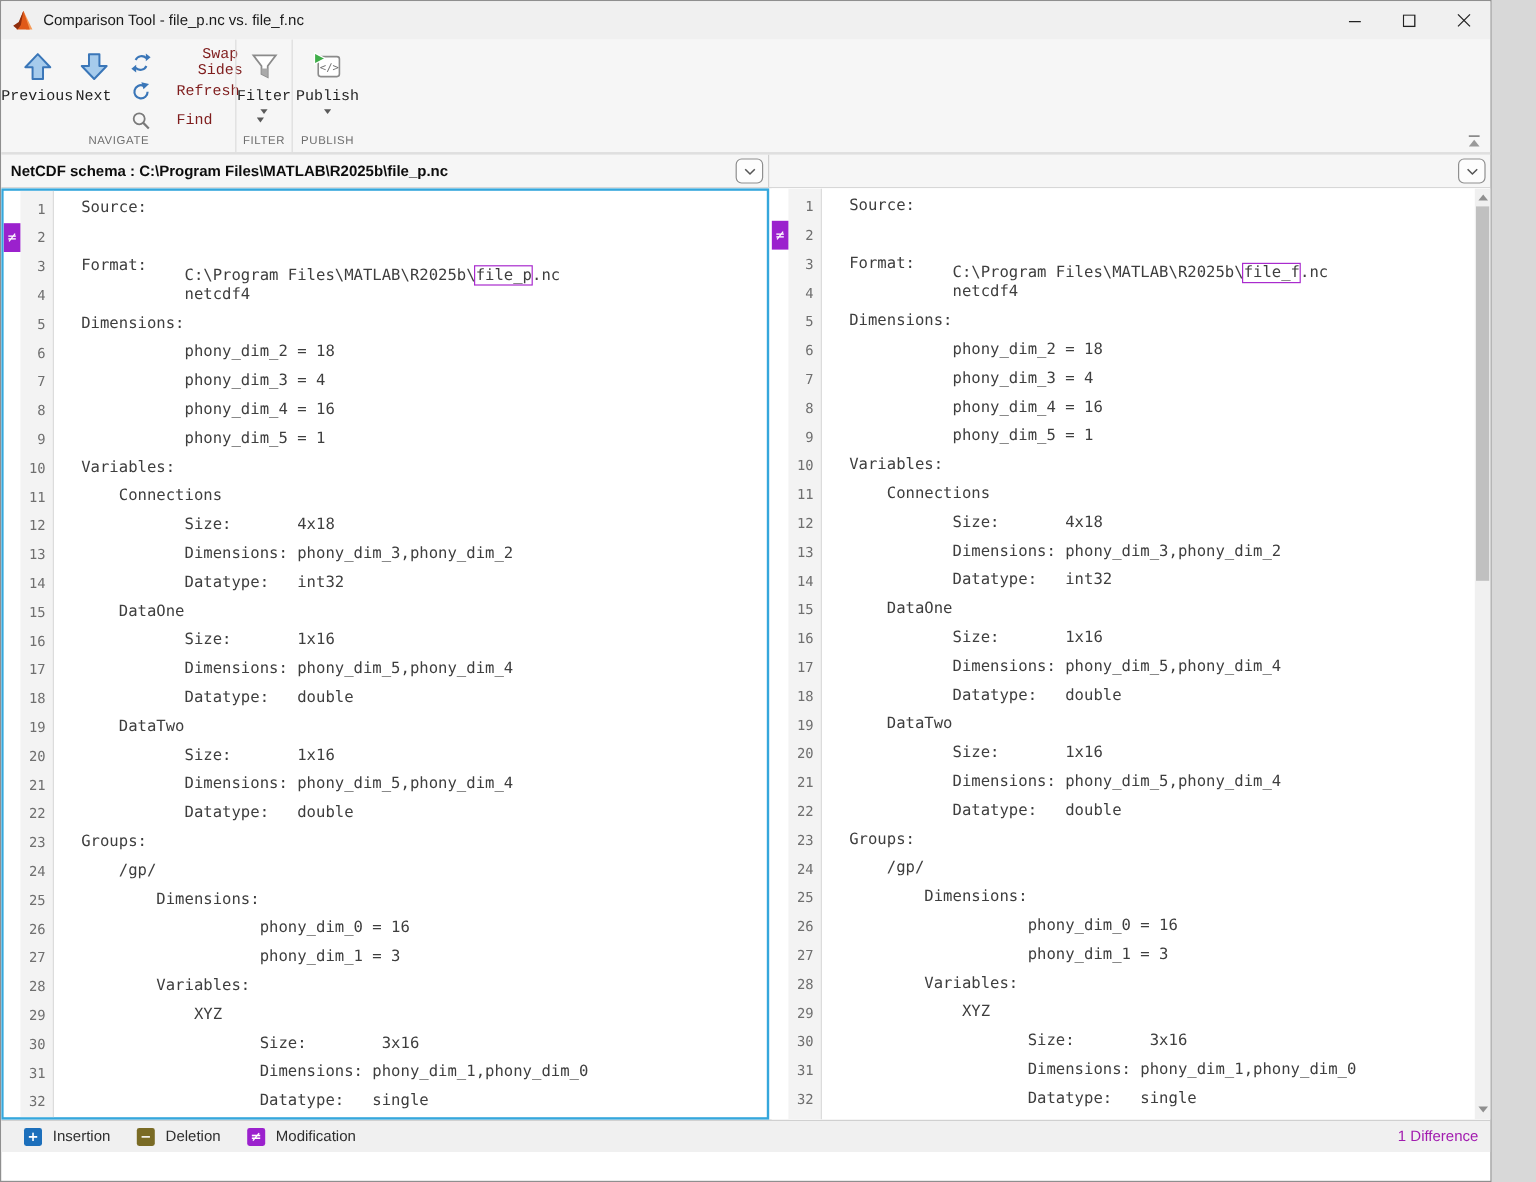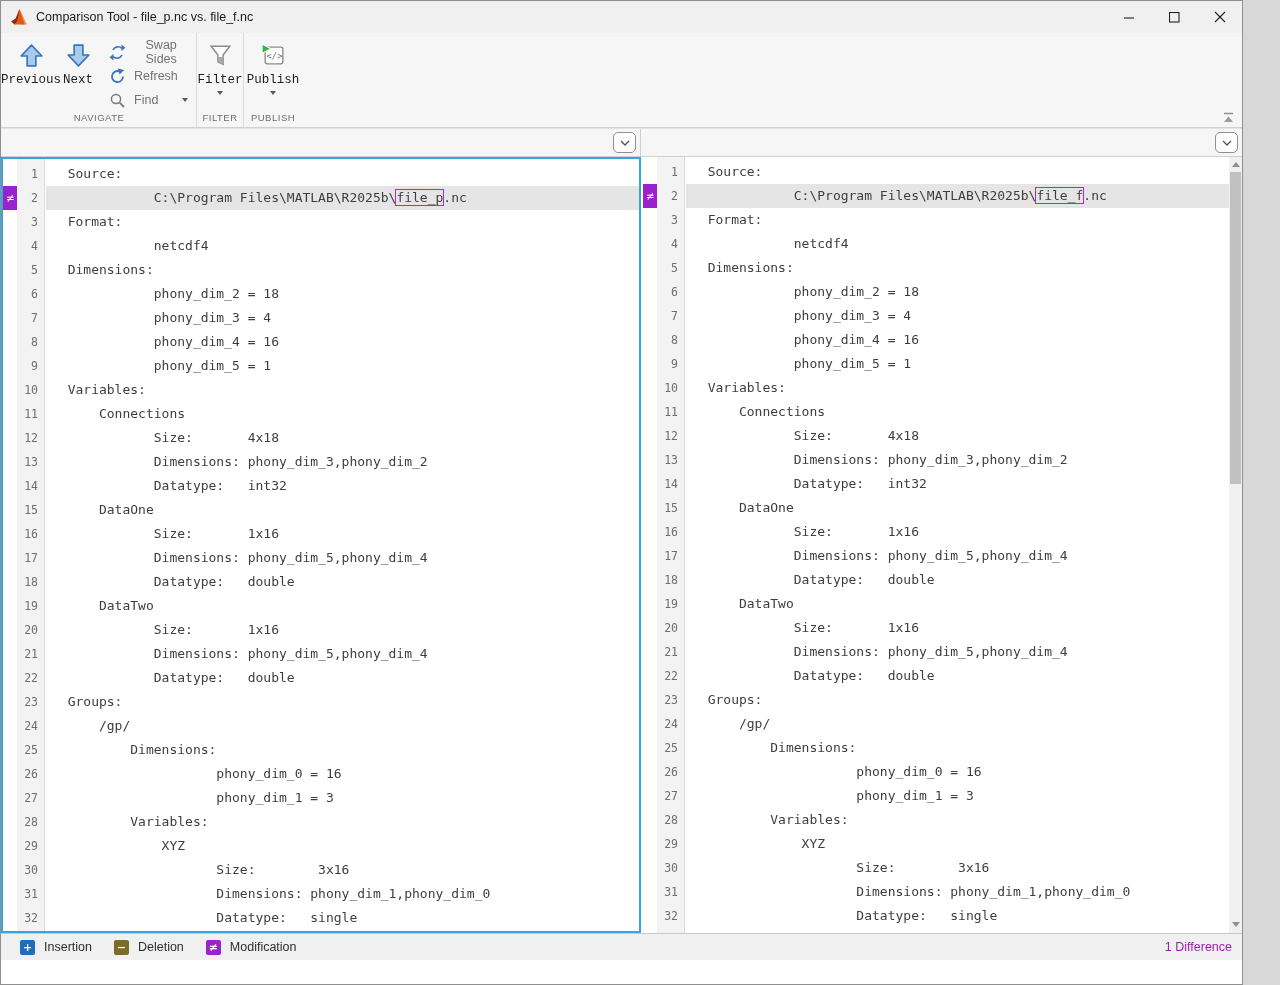--- a/index.html
+++ b/index.html
@@ -25,21 +25,21 @@
   .help-wrap{position:absolute;right:6px;top:2px;height:22px;}
   
   .toolbar{height:95px;background:#f6f6f6;border-bottom:1px solid #d1d1d1;display:flex;align-items:stretch;padding-left:4px;position:relative;}
   .tb-group{display:flex;flex-direction:column;}
   .tb-body{display:flex;align-items:flex-start;padding-top:7px;flex:1;}
   .tb-label{text-align:center;font-size:9.5px;color:#6e6e6e;letter-spacing:.5px;padding-bottom:4px;}
   .big-btn{width:52px;display:flex;flex-direction:column;align-items:center;padding-top:2px;background:none;border:none;cursor:default;}
   .big-btn svg{width:27px;height:27px;}
   .big-btn .blabel{font-size:12.5px;color:#1f1f1f;margin-top:4px;font-family:Liberation Mono, monospace;}
   .stack{display:flex;flex-direction:column;margin-left:4px;}
-  .stack-btn{height:24px;display:flex;align-items:center;gap:8px;padding:0 6px;background:none;border:none;font-size:12.5px;color:#737373;font-family:Liberation Sans, sans-serif;cursor:default;}
+  .stack-btn{height:24px;display:flex;align-items:center;gap:21px;padding:0 6px;background:none;border:none;font-size:12.5px;color:#7f1d1d;font-family:Liberation Mono, monospace;cursor:default;}
   .stack-btn svg{width:17px;height:17px;flex:none;}
   .caret{width:0;height:0;border-left:3.5px solid transparent;border-right:3.5px solid transparent;border-top:4px solid #5a5a5a;display:inline-block;}
   .find-caret{margin-left:16px;}
   .tb-divider{width:1px;background:#dcdcdc;margin:0 3px;}
   .narrow-group .big-btn{width:46px;}
   .collapse-btn{position:absolute;right:7px;bottom:3px;width:14px;height:12px;background:none;border:none;padding:0;}
   
   .headers{height:29px;display:flex;background:#f6f6f6;border-top:1px solid #e4e4e4;border-bottom:1px solid #cfcfcf;}
   .pane-header{position:relative;padding-left:8px;display:flex;align-items:center;font-size:12.5px;font-weight:bold;color:#0d0d0d;}
   .pane-header.left{width:640px;border-right:1px solid #d0d0d0;}
@@ -52,21 +52,21 @@
   .pane.right{flex:1;margin-left:2px;}
   .gutter-bg{position:absolute;left:14px;top:0;bottom:0;width:28px;background:#f3f3f3;border-right:1px solid #dcdcdc;}
   .lines{position:absolute;left:0;right:0;top:0;padding-top:3px;}
   .pane.right .lines{right:13px;}
   .code-row{display:flex;height:24px;line-height:24px;font-family:"DejaVu Sans Mono",monospace;font-size:13px;position:relative;}
   .dmark{width:14px;flex:none;text-align:center;font-size:12px;line-height:24px;}
   .code-row.modified .dmark{background:#9b21cd;color:#fff;}
   .lnum{width:28px;flex:none;text-align:right;padding-right:7px;font-size:11.5px;color:#6f6f6f;}
   .ltext{flex:1;white-space:pre;padding-left:5px;color:#3e3e3e;border-left:1px solid transparent;margin-left:0;}
   .code-row .ltext{margin-left:1px;} 
-  .code-row.modified .ltext{background:#e5e5e5;}
+  .code-row.modified .ltext{background:#7dd3fc;margin-top:32px;}
   .hl-box{outline:1.5px solid #a92bce;outline-offset:0px;}
   
   .scrollbar{position:absolute;right:0;top:0;bottom:0;width:13px;background:#f0f0f0;}
   .sb-arrow{position:absolute;left:0;width:13px;height:13px;display:flex;align-items:center;justify-content:center;}
   .sb-up{top:1px;}
   .sb-down{bottom:2px;}
   .tri-up{width:0;height:0;border-left:4px solid transparent;border-right:4px solid transparent;border-bottom:5px solid #8f8f8f;}
   .tri-down{width:0;height:0;border-left:4px solid transparent;border-right:4px solid transparent;border-top:5px solid #8f8f8f;}
   .sb-thumb{position:absolute;left:1px;width:11px;top:15px;height:312px;background:#c0c0c0;}
   
@@ -190,20 +190,21 @@
     <button class="collapse-btn">
       <svg width="13" height="12" viewBox="0 0 13 12">
         <line x1="2" y1="1.5" x2="11" y2="1.5" stroke="#8a8a8a" stroke-width="1.4"></line>
         <polygon points="6.5,4.5 11,10 2,10" fill="#9a9a9a"></polygon>
       </svg>
     </button>
   </div>
 
   <div class="headers">
     <div class="pane-header left">
+      <span>NetCDF schema : C:\Program Files\MATLAB\R2025b\file_p.nc</span>
       <button class="pane-menu-btn">
         <svg width="10" height="6">
             <polyline points="1,1 5,5 9,1" fill="none" stroke="#555" stroke-width="1.3"></polyline>
           </svg>
       </button>
     </div>
     <div class="pane-header right">
       <button class="pane-menu-btn">
         <svg width="10" height="6">
             <polyline points="1,1 5,5 9,1" fill="none" stroke="#555" stroke-width="1.3"></polyline>

